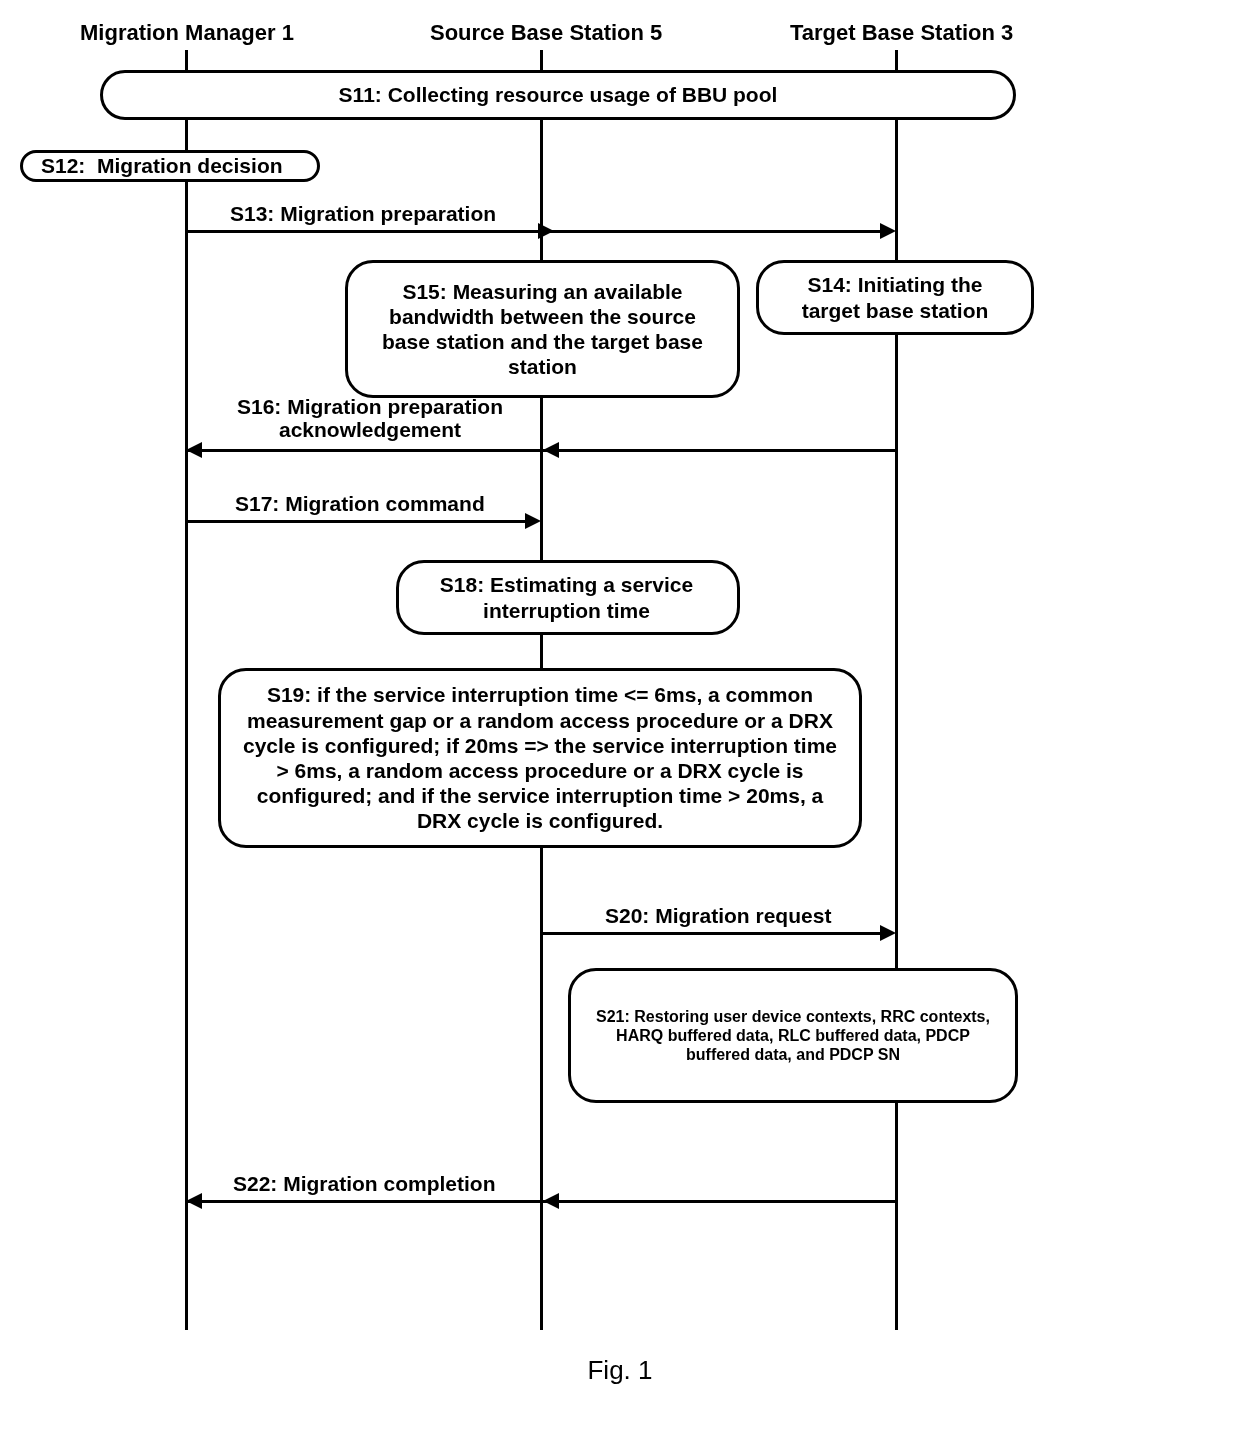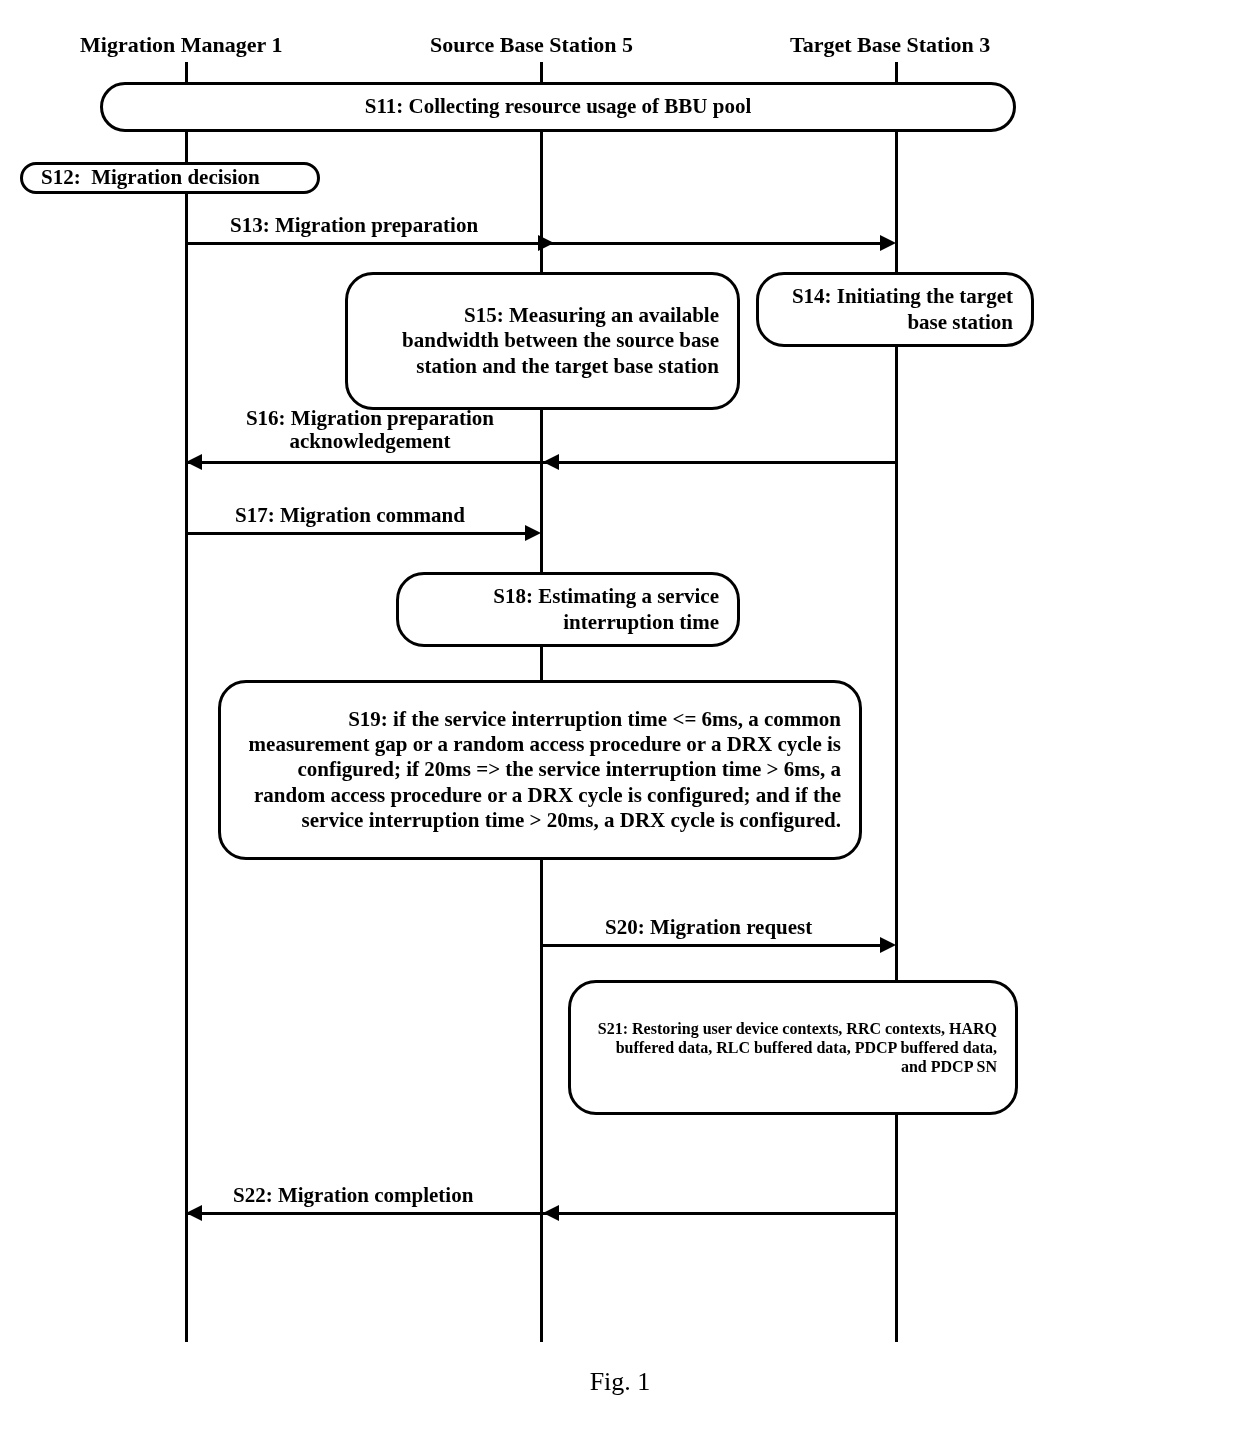--- a/index.html
+++ b/index.html
@@ -7,22 +7,21 @@
     margin: 0;
     padding: 20px;
     font-family: Arial, Helvetica, sans-serif;
     background: #fff;
     width: 1240px;
   }
   .diagram {
     position: relative;
     width: 1200px;
     height: 1380px;
-    margin: 12px auto;
-    font-family: Liberation Serif, serif;
+    margin: 0 auto;
   }
   .participant-label {
     position: absolute;
     font-weight: bold;
     font-size: 22px;
     text-align: center;
     white-space: nowrap;
   }
   .lifeline {
     position: absolute;
@@ -30,21 +29,21 @@
     background: #000;
   }
   .node {
     position: absolute;
     border: 3px solid #000;
     border-radius: 28px;
     background: #fff;
     padding: 10px 18px;
     font-weight: bold;
     font-size: 21px;
-    text-align: right;
+    text-align: center;
     display: flex;
     align-items: center;
     justify-content: center;
     line-height: 1.2;
   }
   .msg-label {
     position: absolute;
     font-weight: bold;
     font-size: 21px;
     line-height: 1.1;

